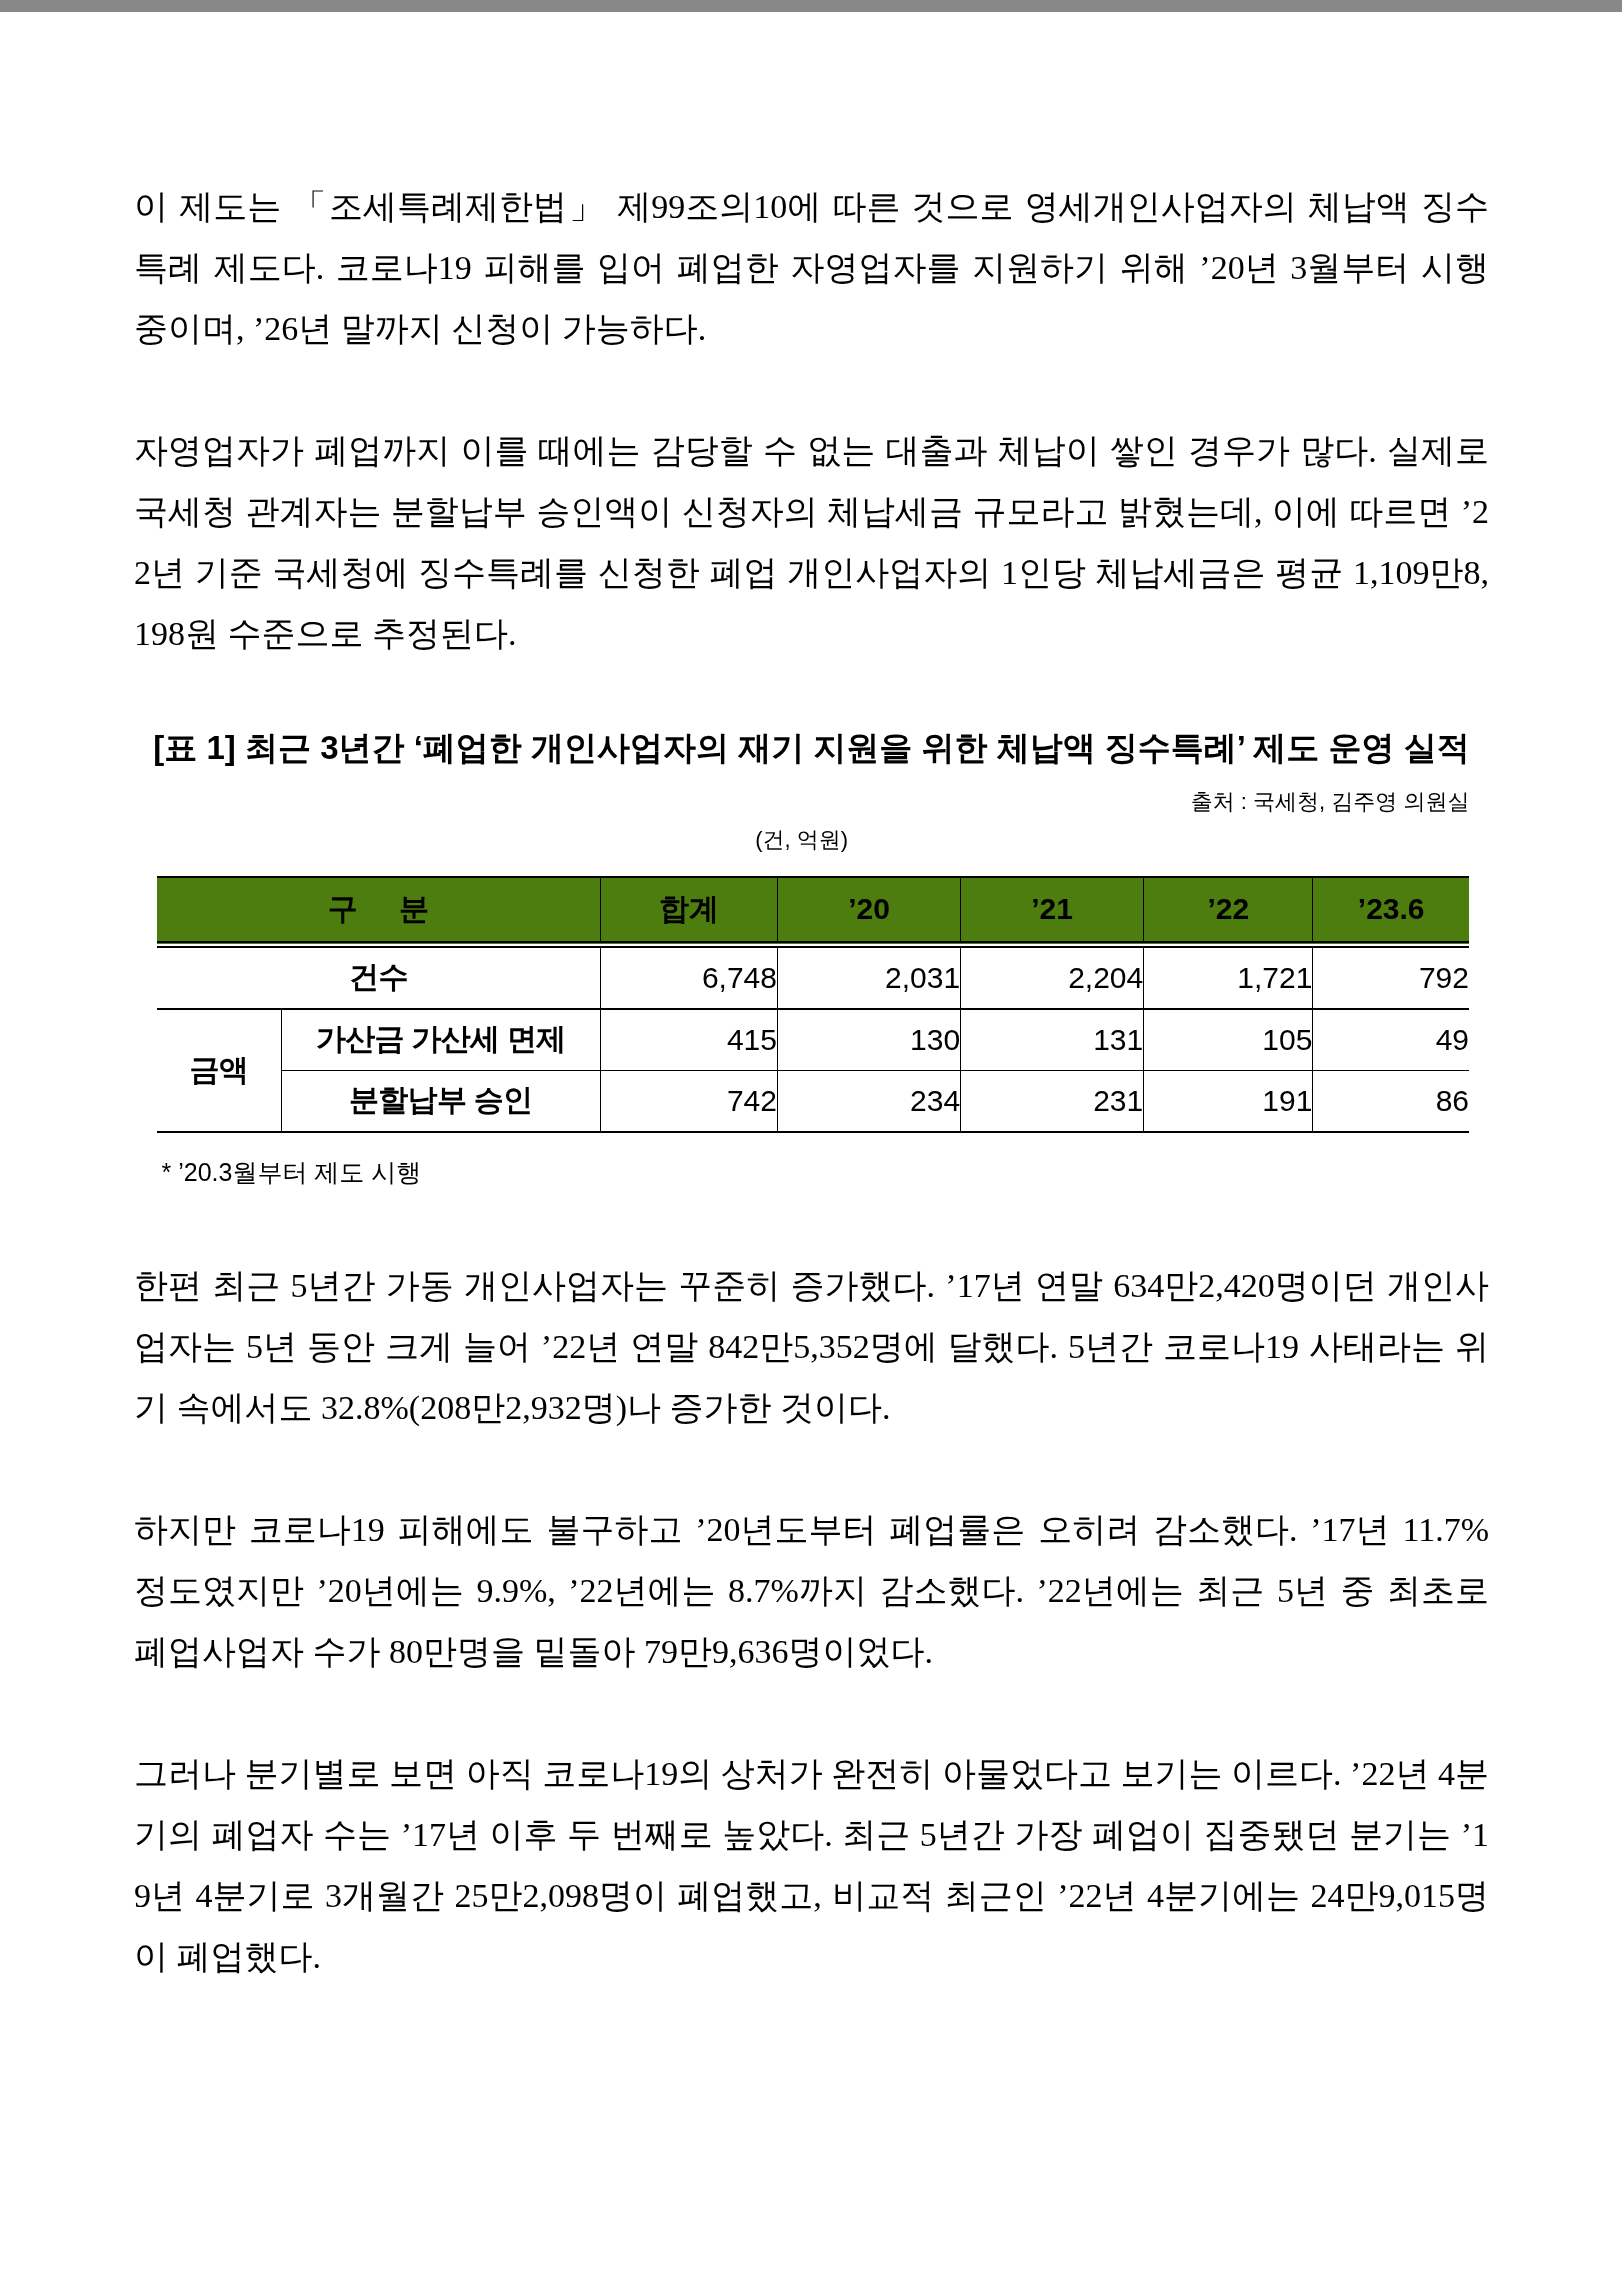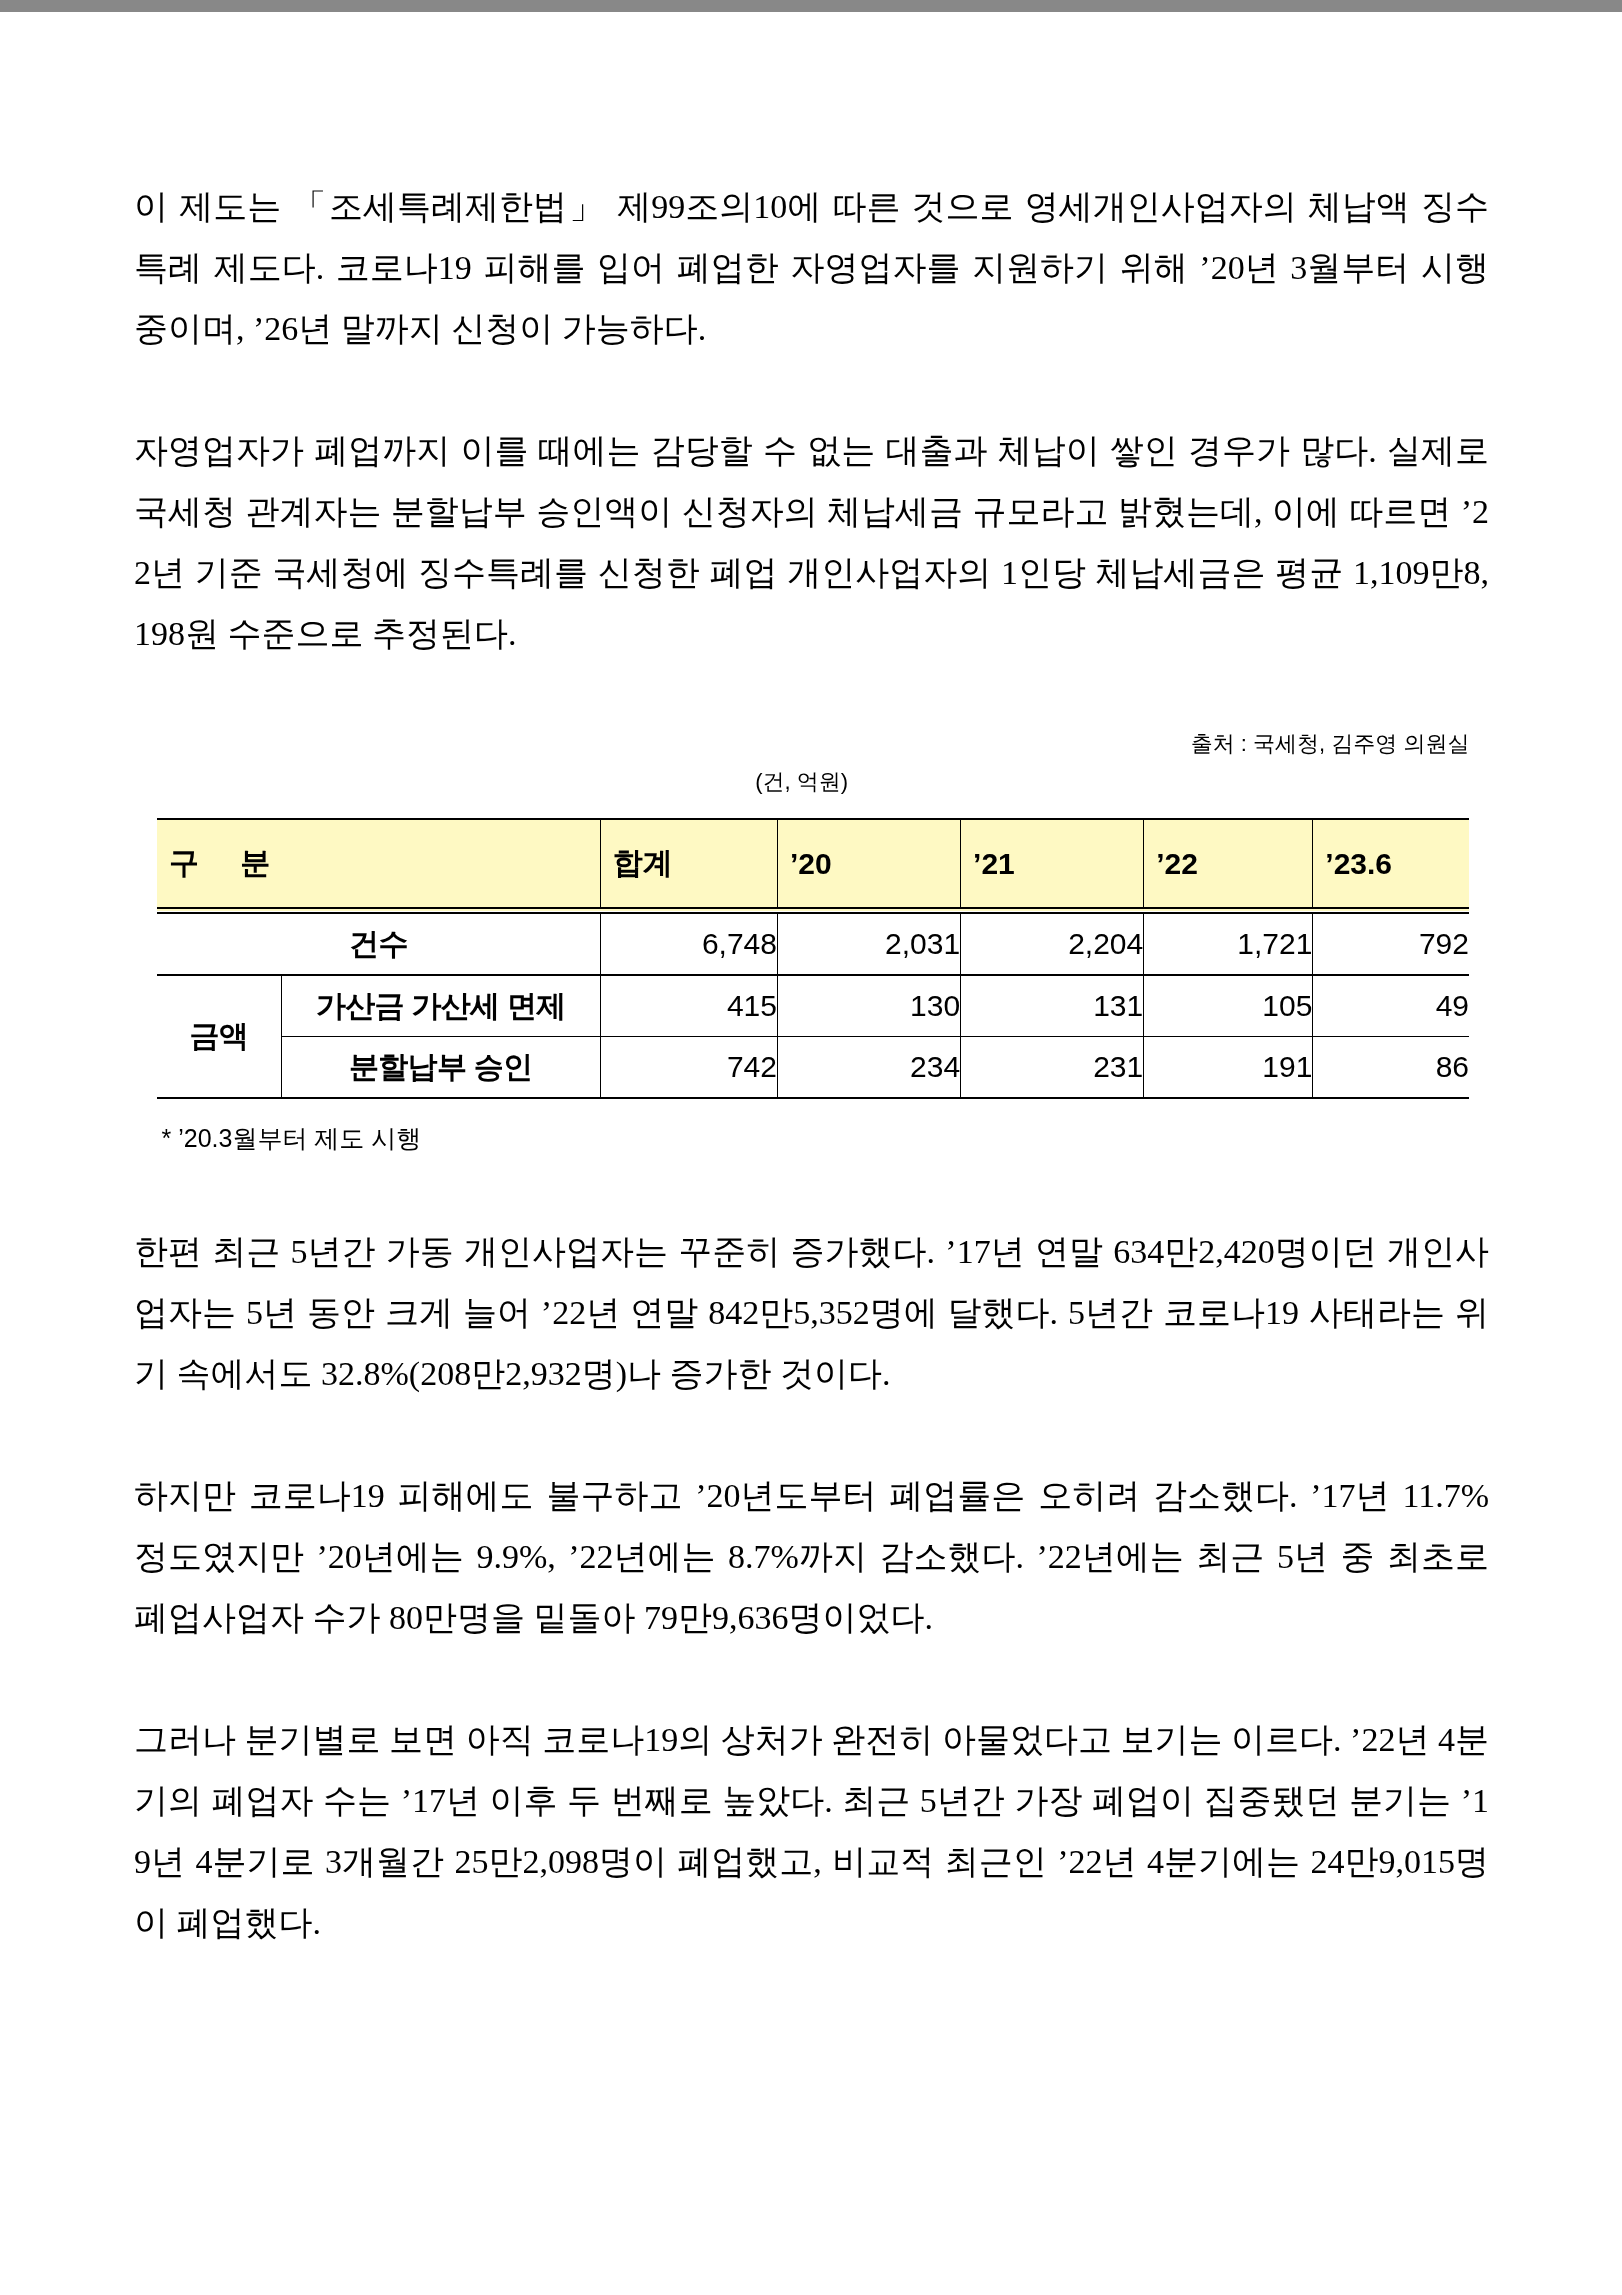--- a/index.html
+++ b/index.html
@@ -43,27 +43,27 @@
     width: 1312px;
     margin-left: 23px;
     border-collapse: collapse;
     table-layout: fixed;
     font-family: "Liberation Sans", "DejaVu Sans", sans-serif;
     font-size: 30px;
     border-top: 2px solid #000;
     border-bottom: 2.6px solid #000;
   }
   table.data-table thead th {
-    background: #fef9c3;
+    background: #4d7c0f;
     border-bottom: 7.9px double #000;
     font-weight: 700;
     height: 63px;
-    text-align: left;
+    text-align: center;
     vertical-align: middle;
-    padding: 12px;
+    padding: 0;
   }
   table.data-table td {
     height: 60px;
     vertical-align: middle;
     padding: 0;
   }
   .v { border-left: 1.3px solid #000; }
   .row-counts td { border-bottom: 2.6px solid #000; }
   .row-exemption td { border-bottom: 1.3px solid #000; }
   .row-exemption td.group-cell { border-bottom: none; }
@@ -87,20 +87,21 @@
 </style>
 </head>
 <body>
 
 <div class="page">
 
   <p class="body-text">이 제도는 「조세특례제한법」 제99조의10에 따른 것으로 영세개인사업자의 체납액 징수특례 제도다. 코로나19 피해를 입어 폐업한 자영업자를 지원하기 위해 ’20년 3월부터 시행 중이며, ’26년 말까지 신청이 가능하다.</p>
   <p class="body-text">자영업자가 폐업까지 이를 때에는 감당할 수 없는 대출과 체납이 쌓인 경우가 많다. 실제로 국세청 관계자는 분할납부 승인액이 신청자의 체납세금 규모라고 밝혔는데, 이에 따르면 ’22년 기준 국세청에 징수특례를 신청한 폐업 개인사업자의 1인당 체납세금은 평균 1,109만8,198원 수준으로 추정된다.</p>
 
   <div class="table-block">
+    <div class="table-title">[표 1] 최근 3년간 ‘폐업한 개인사업자의 재기 지원을 위한 체납액 징수특례’ 제도 운영 실적</div>
     <div class="table-source">출처 : 국세청, 김주영 의원실</div>
     <div class="table-unit">(건, 억원)</div>
 
     <table class="data-table">
       <colgroup>
         <col style="width:124px">
           <col style="width:319px">
         <col style="width:177px">
           <col style="width:183px">
         <col style="width:183px">

